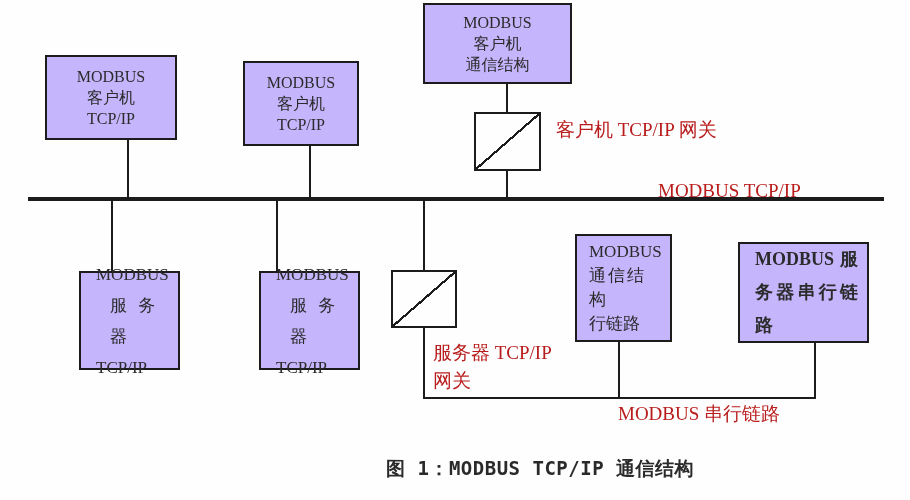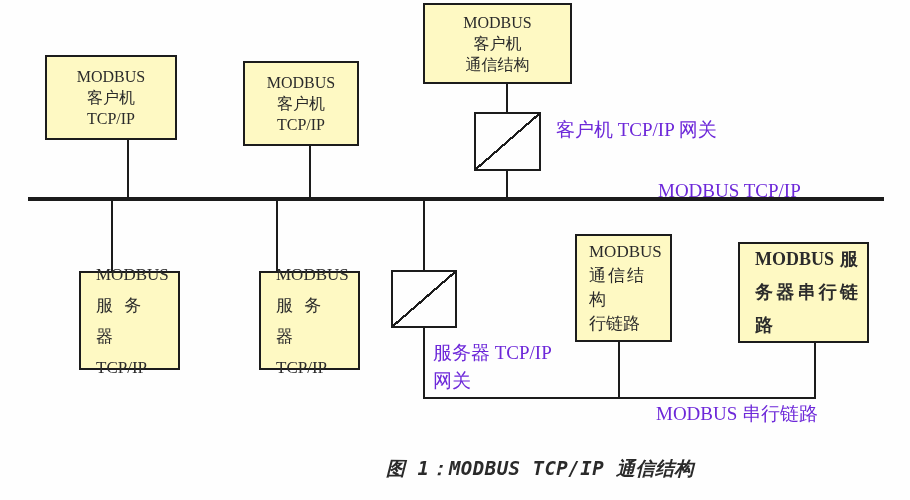--- a/index.html
+++ b/index.html
@@ -10,34 +10,34 @@
     color: #2b2b2b;
     position: relative;
     overflow: hidden;
   }
   .stage { position: absolute; left: 0; top: 0; width: 910px; height: 500px; background: #fefefe; }
 
   
   .node {
     position: absolute;
     border: 2px solid #1c1c1c;
-    background: #fef9c3;
+    background: #c4b5fd;
     display: flex;
     flex-direction: column;
     justify-content: center;
   }
   .node .ln { width: 100%; }
 
   
   .box-c .ln { text-align: center; font-size: 16px; line-height: 21px; }
 
   
   .box-s { padding-left: 15px; padding-right: 10px; }
   .box-s .ln { text-align: left; font-size: 17px; line-height: 31px; }
-  .box-s .ln.sp { word-spacing: 7px; }
+  .box-s .ln.sp { word-spacing: 7px; margin-left: 14px; }
 
   
   .box-l { padding-left: 12px; padding-right: 6px; }
   .box-l .ln { text-align: left; font-size: 17px; line-height: 24px; }
   .box-l .ln.sp2 { letter-spacing: 2px; }
 
   
   .box-j { padding-left: 15px; padding-right: 9px; }
   .box-j .ln { text-align: justify; text-align-last: justify; font-size: 18px; line-height: 33px; font-weight: bold; }
 
@@ -50,32 +50,31 @@
         transparent calc(50% - 1.1px),
         #1c1c1c calc(50% - 1.1px),
         #1c1c1c calc(50% + 1.1px),
         transparent calc(50% + 1.1px));
   }
 
   
   .vline, .hline { position: absolute; background: #1c1c1c; }
 
   
-  .lbl { position: absolute; font-size: 19px; white-space: nowrap; color: #6d28d9; }
+  .lbl { position: absolute; font-size: 19px; white-space: nowrap; color: #b91c1c; }
   .lbl .lbl-ln { line-height: 28px; }
 
   .caption {
     position: absolute;
     font-family: "DejaVu Sans Mono", "DejaVu Sans", monospace;
     font-weight: bold;
     font-size: 19px;
     letter-spacing: 0.5px;
     color: #2a2a2a;
     white-space: nowrap;
-    font-style: italic;
   }
 </style>
 </head>
 <body>
 
 <div class="stage">
 
   <div class="node box-c" style="left:45px; top:55px; width:132px; height:85px;">
     <div class="ln">MODBUS</div>
     <div class="ln">客户机</div>
@@ -141,17 +140,17 @@
   <div class="node box-j" style="left:738px; top:242px; width:131px; height:101px;">
     <div class="ln">MODBUS 服</div>
     <div class="ln">务器串行链路</div>
   </div>
 
   <div class="vline" style="left:618px; top:342px; width:2px; height:57px;"></div>
   <div class="vline" style="left:814px; top:343px; width:2px; height:56px;"></div>
 
   <div class="hline" style="left:423px; top:397px; width:393px; height:2px;"></div>
 
-  <div class="lbl" style="left:656px; top:401px;">MODBUS 串行链路</div>
+  <div class="lbl" style="left:618px; top:401px;">MODBUS 串行链路</div>
 
   <div class="caption" style="left:386px; top:456px;">图 1：MODBUS TCP/IP 通信结构</div>
 
 </div>
 
 </body></html>

